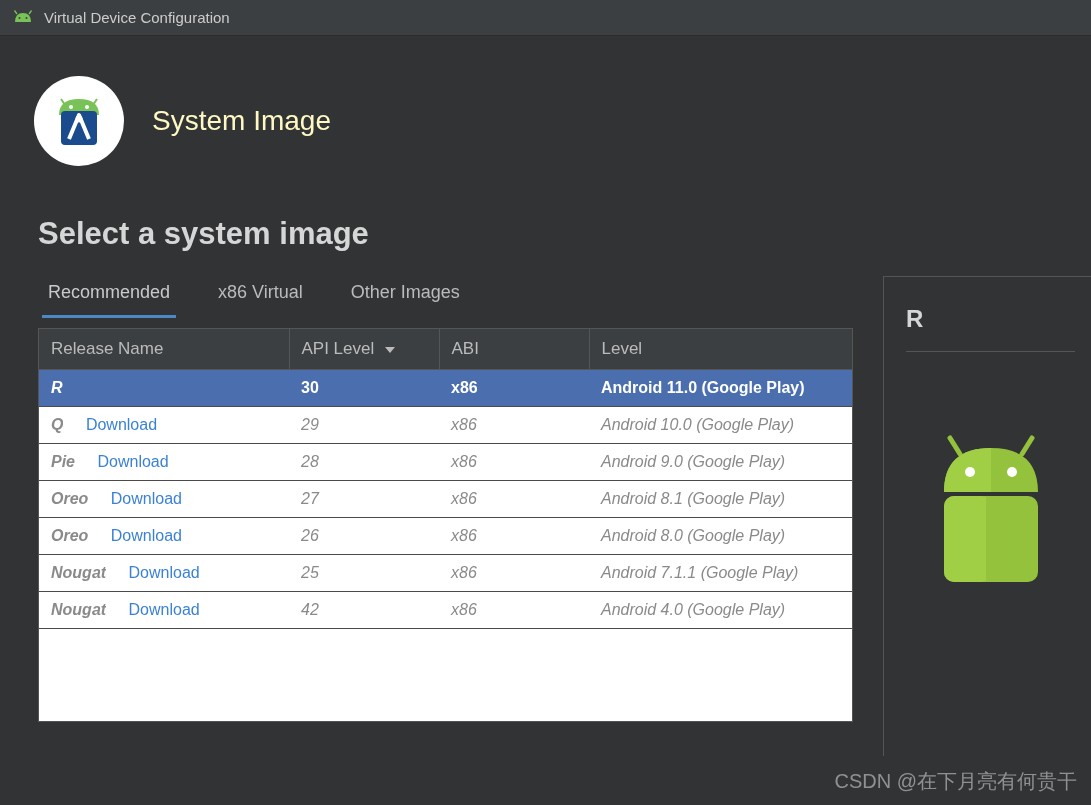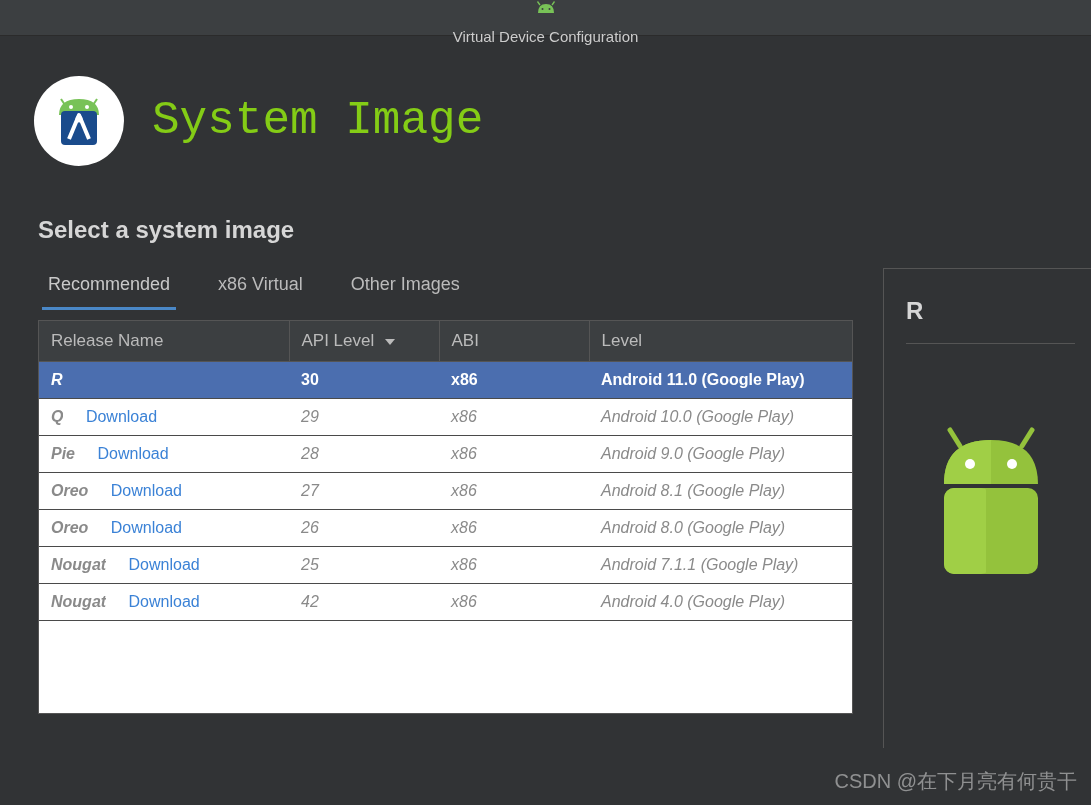--- a/index.html
+++ b/index.html
@@ -13,21 +13,20 @@
     position: relative;
   }
   .titlebar {
     height: 36px;
     background: #3c3f41;
     display: flex;
     align-items: center;
     padding: 0 12px;
     gap: 10px;
     border-bottom: 1px solid #2b2b2b;
-    flex-direction: column;
   }
   .titlebar .title { font-size: 15px; color: #cccccc; }
   .content-area {
     background: #313335;
     width: 100%;
     height: calc(100% - 36px);
     padding: 0;
   }
   .header-row {
     display: flex;
@@ -38,27 +37,26 @@
   .header-circle {
     width: 90px; height: 90px;
     background: #ffffff;
     border-radius: 50%;
     display: flex;
     align-items: center;
     justify-content: center;
     flex-shrink: 0;
   }
   .page-title {
-    font-size: 46px;
+    font-size: 28px;
     font-weight: 400;
-    color: #84cc16;
-    font-family: Liberation Mono, monospace;
+    color: #fef9c3;
   }
   .section-label {
-    font-size: 24px;
+    font-size: 31px;
     font-weight: 600;
     color: #d6d6d6;
     padding: 20px 38px 24px 38px;
   }
   .main-split {
     display: flex;
     padding: 0 0 0 38px;
     gap: 30px;
   }
   .left-pane { flex: 0 0 815px; }

